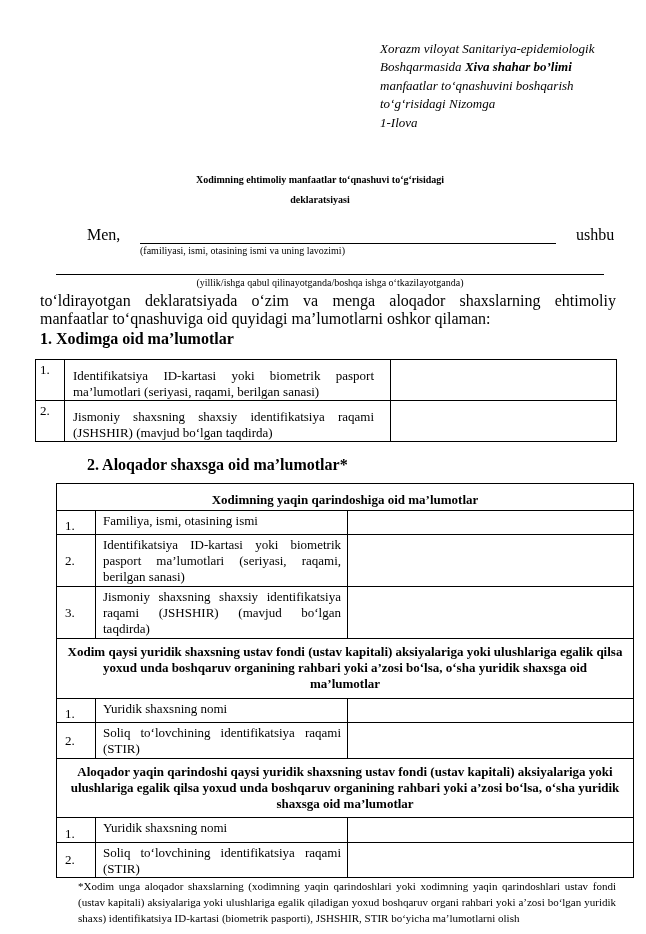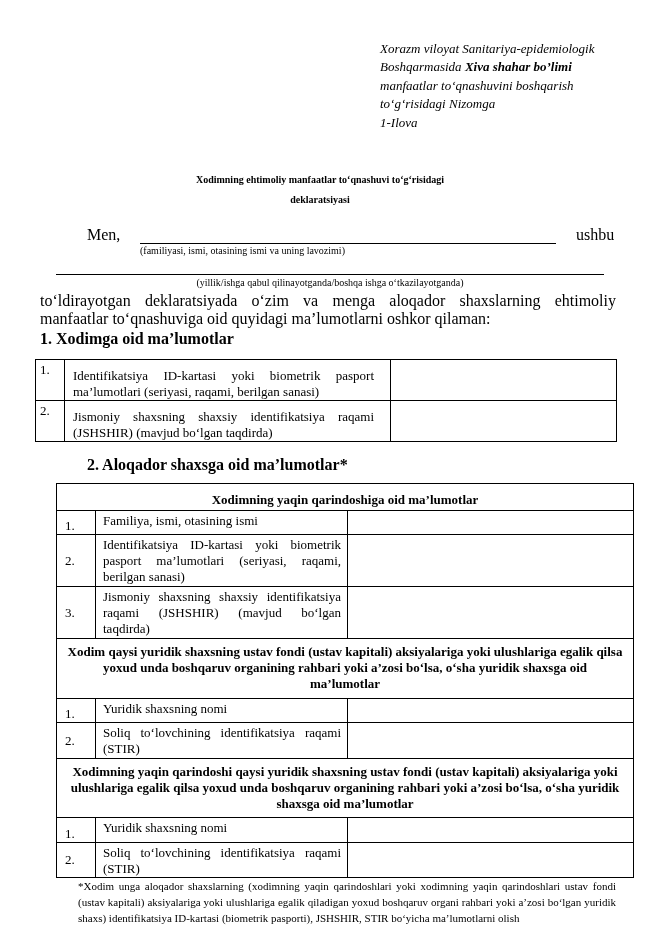--- a/index.html
+++ b/index.html
@@ -109,21 +109,21 @@
     <td class="txt">Yuridik shaxsning nomi</td>
     <td></td>
   </tr>
   <tr style="height:36px;">
     <td class="num mid">2.</td>
     <td class="txt">Soliq to‘lovchining identifikatsiya raqami (STIR)</td>
     <td></td>
   </tr>
 
   <tr style="height:59px;">
-    <td colspan="3" class="hdr">Xodimning yaqin qarindoshi qaysi yuridik shaxsning ustav fondi (ustav kapitali) aksiyalariga yoki ulushlariga egalik qilsa yoxud unda boshqaruv organining rahbari yoki a’zosi bo‘lsa, o‘sha yuridik shaxsga oid ma’lumotlar</td>
+    <td colspan="3" class="hdr">Aloqador yaqin qarindoshi qaysi yuridik shaxsning ustav fondi (ustav kapitali) aksiyalariga yoki ulushlariga egalik qilsa yoxud unda boshqaruv organining rahbari yoki a’zosi bo‘lsa, o‘sha yuridik shaxsga oid ma’lumotlar</td>
   </tr>
   <tr style="height:25px;">
     <td class="num">1.</td>
     <td class="txt">Yuridik shaxsning nomi</td>
     <td></td>
   </tr>
   <tr style="height:35px;">
     <td class="num mid">2.</td>
     <td class="txt">Soliq to‘lovchining identifikatsiya raqami (STIR)</td>
     <td></td>

